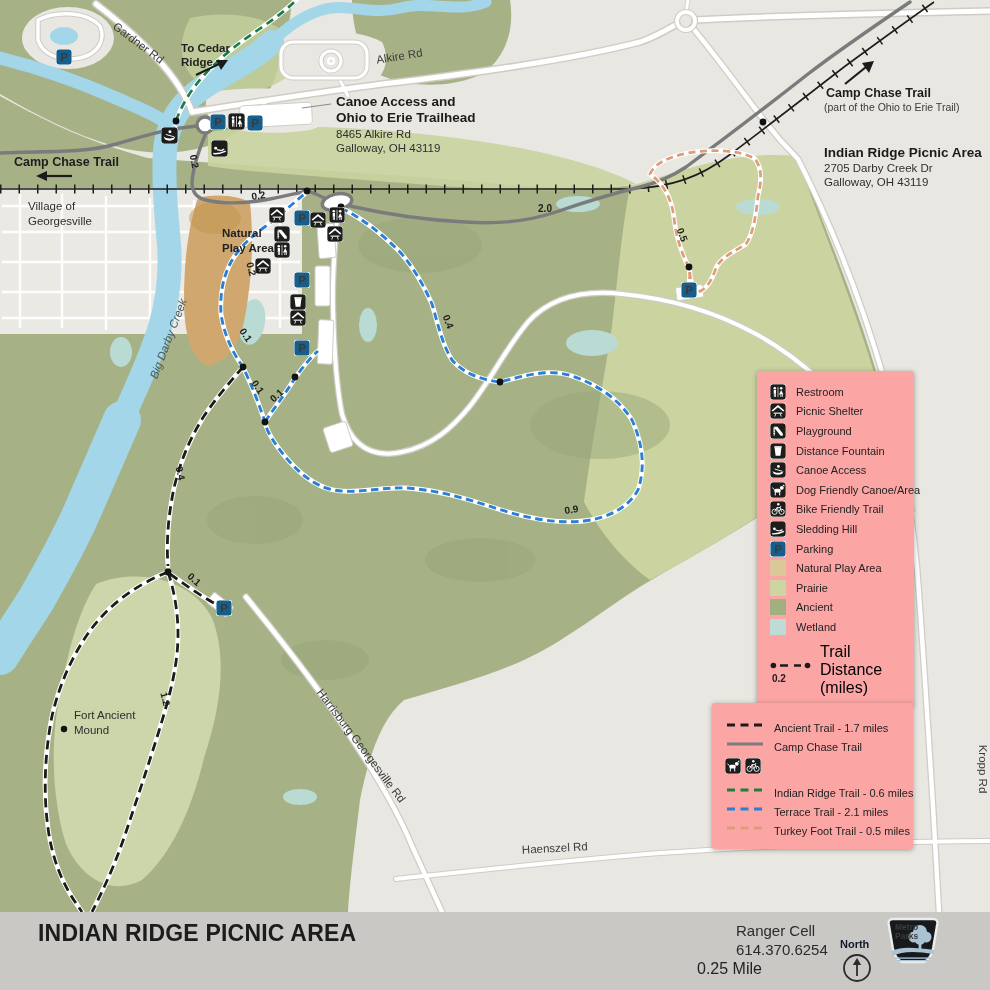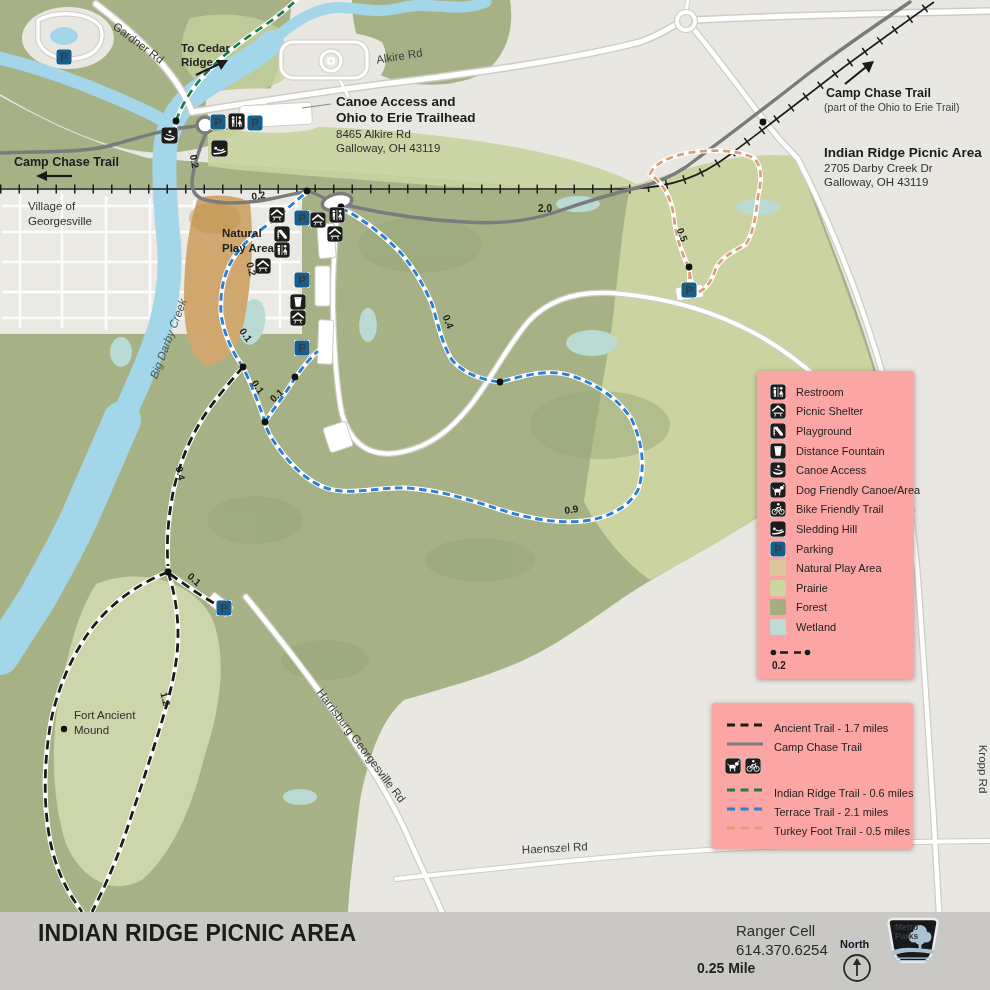--- a/index.html
+++ b/index.html
@@ -36,21 +36,21 @@
   .tl-row .samp{width:40px;flex:0 0 40px;}
   .tl-row .lb{font-size:11px;color:#222;white-space:nowrap;margin-top:7px;}
   .tl-icons{display:flex;gap:4px;height:22px;align-items:center;margin:2px 0 3px 0;}
   .tl-icons svg{width:16px;height:16px;}
   
   #footer{position:absolute;left:0;top:912px;width:990px;height:78px;background:#c9c8c4;}
   #f-title{position:absolute;left:38px;top:8px;color:#1c1c1c;font-weight:800;
            font-size:23px;line-height:27px;letter-spacing:.2px;}
   #f-ranger{position:absolute;left:736px;top:9px;color:#2b2b2b;font-size:15px;line-height:19px;}
   #f-scale{position:absolute;left:697px;top:48px;color:#222;}
-  #f-scale .t{font-size:14px;font-weight:700;margin-bottom:16px;}
+  #f-scale .t{font-size:16px;font-weight:400;margin-bottom:16px;}
   #f-north{position:absolute;left:840px;top:6px;width:46px;text-align:left;color:#0f172a;margin-top:20px;}
   #f-north .t{font-size:11px;font-weight:700;margin-bottom:1px;}
   #f-logo{position:absolute;left:886px;top:4px;}
 </style>
 </head>
 <body>
 
 <div id="stage">
 
 <svg id="mapsvg" width="990" height="912" viewBox="0 0 990 912">
@@ -458,35 +458,36 @@
   <div class="lg-row">
     <span class="sw sw-play"></span>
     <span class="lb">Natural Play Area</span>
   </div>
   <div class="lg-row">
     <span class="sw sw-prairie"></span>
     <span class="lb">Prairie</span>
   </div>
   <div class="lg-row">
     <span class="sw sw-forest"></span>
-    <span class="lb">Forest</span>
+    <span class="lb">Ancient</span>
   </div>
   <div class="lg-row">
     <span class="sw sw-wetland"></span>
     <span class="lb">Wetland</span>
   </div>
   <div class="lg-dist">
     <div class="sym">
       <svg width="42" height="9" viewBox="0 0 42 9">
         <circle cx="3.4" cy="4.5" r="2.8" fill="#1b1b1b"></circle>
         <line x1="10" y1="4.5" x2="31" y2="4.5" stroke="#1b1b1b" stroke-width="2.4" stroke-dasharray="8,6"></line>
         <circle cx="37.5" cy="4.5" r="2.8" fill="#1b1b1b"></circle>
       </svg>
       <div class="num">0.2</div>
     </div>
+    <span class="lb">Trail Distance (miles)</span>
   </div>
 </div>
 
 <div id="traillegend" class="panel">
   <div class="tl-row">
     <svg class="samp" width="40" height="8">
       <line x1="2" y1="4" x2="38" y2="4" stroke="#1b1b19" stroke-width="2.8" stroke-dasharray="8,5.5"></line>
         </svg>
     <span class="lb">Ancient Trail - 1.7 miles</span>
   </div>

